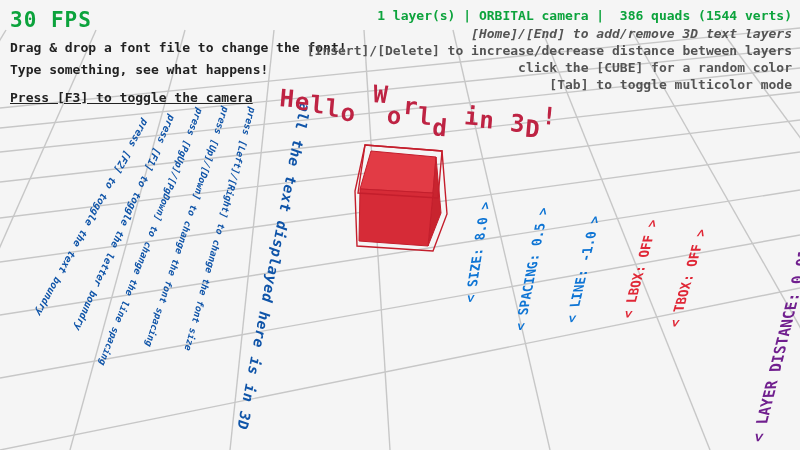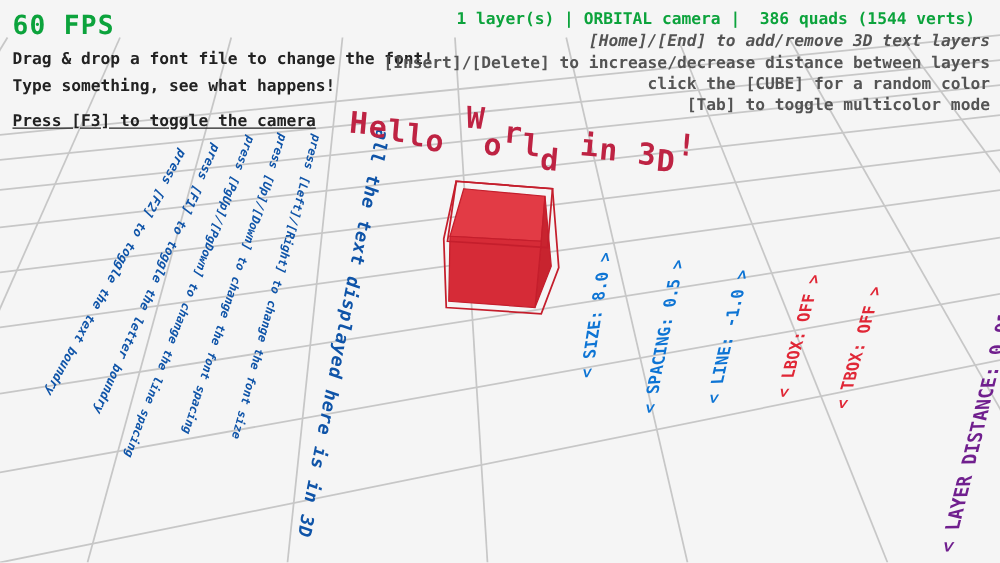--- a/index.html
+++ b/index.html
@@ -7,21 +7,21 @@
        font-family:"DejaVu Sans Mono",monospace;position:relative;}
   .stage{position:absolute;inset:0;width:800px;height:450px;overflow:hidden;}
   svg.scene{position:absolute;left:0;top:0;}
   .gridline{stroke:var(--grid,#c7c7c7);stroke-width:1.4;fill:none;}
 
   
   .hud{position:absolute;font-weight:bold;white-space:pre;}
   .fps{left:10px;top:8px;font-size:21px;letter-spacing:1px;color:var(--green,#0ca33c);}
   .hint{left:10px;font-size:13px;color:var(--ink,#222222);}
   .hint1{top:40px;}  .hint2{top:62px;}  .hint3{top:90px;text-decoration:underline;}
-  .status{right:20px;top:8px;font-size:13px;text-align:left;color:var(--green,#0ca33c);}
+  .status{right:8px;top:8px;font-size:13px;text-align:left;color:var(--green,#0ca33c);}
   .help{right:8px;font-size:13px;text-align:right;color:var(--gray,#545454);}
   .help0{top:26px;font-style:italic;} .help1{top:43px;} .help2{top:60px;} .help3{top:77px;}
 
   
   .col{position:absolute;font-weight:bold;white-space:pre;transform-origin:0 0;}
   .lcol{color:var(--darkblue,#0f54a8);}
   .c1{left:150px;top:124px;font-size:10px;transform:rotate(119deg) skewX(-14deg);}
   .c2{left:177px;top:119px;font-size:10px;transform:rotate(114deg) skewX(-13deg);}
   .c3{left:205px;top:112px;font-size:9.5px;transform:rotate(111deg) skewX(-12deg);}
   .c4{left:231px;top:110px;font-size:9.5px;transform:rotate(108deg) skewX(-11deg);}
@@ -91,21 +91,21 @@
 
   <div class="col r1" style="color: rgb(13, 116, 212);">&lt; SIZE: 8.0 &gt;</div>
   <div class="col r2" style="color: rgb(13, 116, 212);">&lt; SPACING: 0.5 &gt;</div>
   <div class="col r3" style="color: rgb(13, 116, 212);">&lt; LINE: -1.0 &gt;</div>
   <div class="col r4" style="color: rgb(224, 39, 54);">&lt; LBOX: OFF &gt;</div>
   <div class="col r5" style="color: rgb(224, 39, 54);">&lt; TBOX: OFF &gt;</div>
   <div class="col r6" style="color: rgb(112, 31, 142);">&lt; LAYER DISTANCE: 0.010 &gt;</div>
 
   <div class="wave"><span style="transform: translateY(0px);">H</span><span style="transform: translateY(2px);">e</span><span style="transform: translateY(4px);">l</span><span style="transform: translateY(6px);">l</span><span style="transform: translateY(9px);">o</span><span style="transform: translateY(0px);"> </span><span style="transform: translateY(-12px);">W</span><span style="transform: translateY(8px);">o</span><span style="transform: translateY(-3px);">r</span><span style="transform: translateY(6px);">l</span><span style="transform: translateY(16px);">d</span><span style="transform: translateY(0px);"> </span><span style="transform: translateY(2px);">i</span><span style="transform: translateY(4px);">n</span><span style="transform: translateY(0px);"> </span><span style="transform: translateY(5px);">3</span><span style="transform: translateY(9px);">D</span><span style="transform: translateY(-5px);">!</span></div>
 
-  <div class="hud fps">60 FPS</div>
+  <div class="hud fps">30 FPS</div>
   <div class="hud hint hint1">Drag &amp; drop a font file to change the font!</div>
   <div class="hud hint hint2">Type something, see what happens!</div>
   <div class="hud hint hint3">Press [F3] to toggle the camera</div>
   <div class="hud status">1 layer(s) | ORBITAL camera |  386 quads (1544 verts)</div>
   <div class="hud help help0">[Home]/[End] to add/remove 3D text layers</div>
   <div class="hud help help1">[Insert]/[Delete] to increase/decrease distance between layers</div>
   <div class="hud help help3">[Tab] to toggle multicolor mode</div>
   <div class="hud help help2">click the [CUBE] for a random color</div>
 
 </div>

